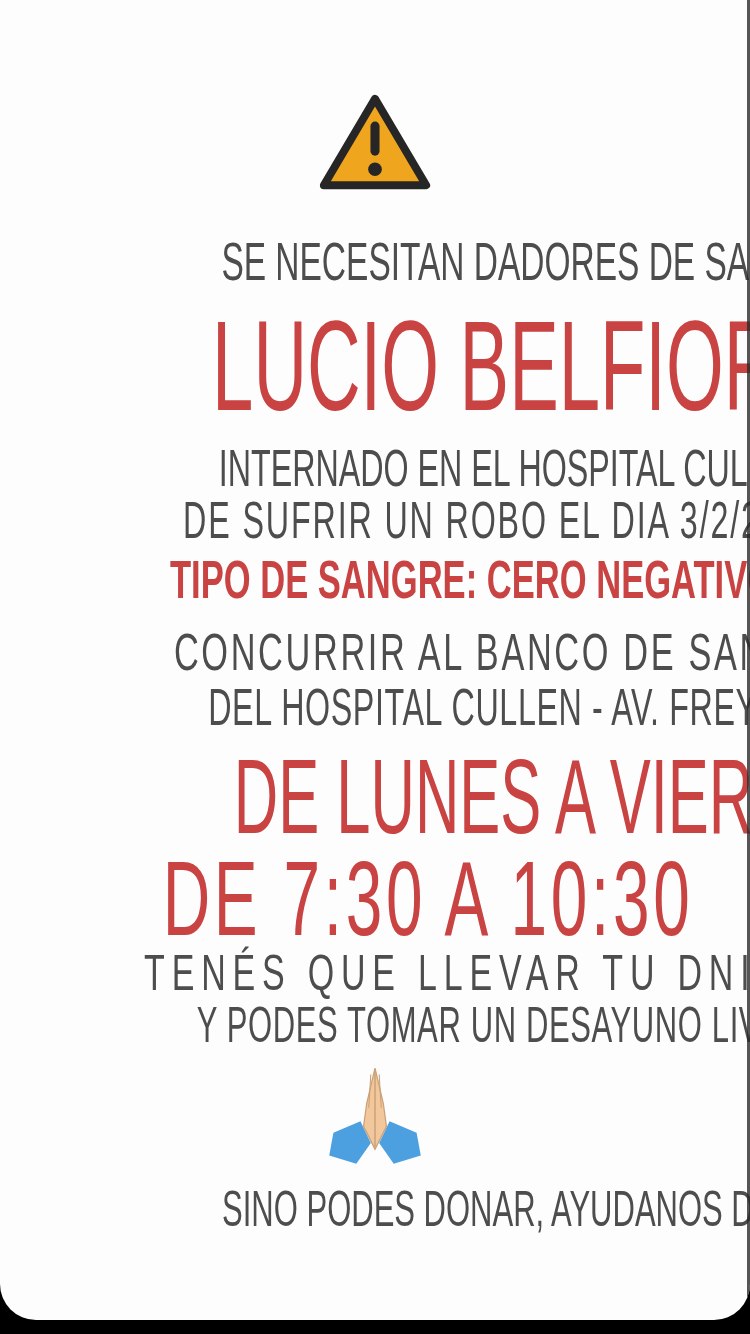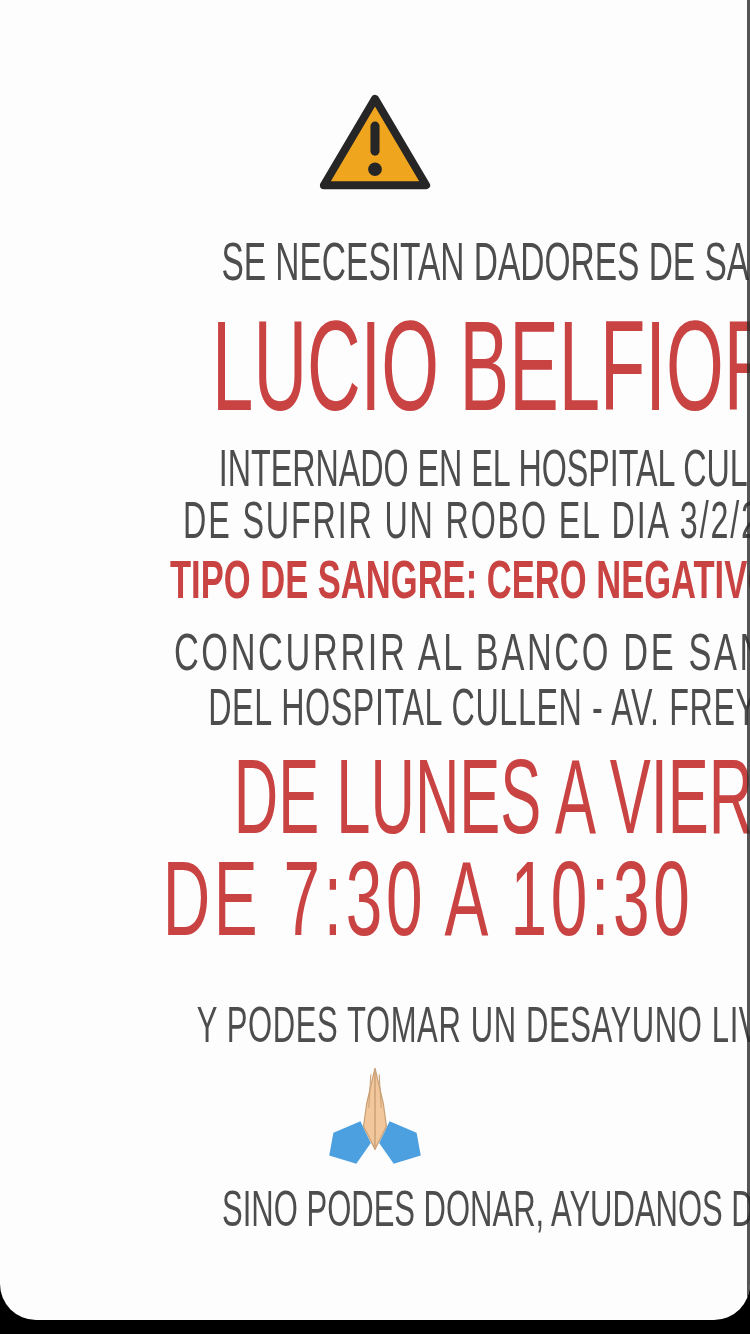--- a/index.html
+++ b/index.html
@@ -98,20 +98,23 @@
       <span class="cond">DEL HOSPITAL CULLEN - AV. FREYRE 2138</span>
     </div>
 
     <div class="line l-days red">
       <span class="cond">DE LUNES A VIERNES</span>
     </div>
     <div class="line l-hours red">
       <span class="cond">DE 7:30 A 10:30</span>
     </div>
 
+    <div class="line l-req1">
+      <span class="cond">TENÉS QUE LLEVAR TU DNI</span>
+    </div>
     <div class="line l-req2">
       <span class="cond">Y PODES TOMAR UN DESAYUNO LIVIANO</span>
     </div>
 
     <div class="line prayer-wrap">
       <svg width="104" height="104" viewBox="0 0 100 100" aria-hidden="true">
         <polygon points="10,66 36,55 46,76 32,96 6,88" fill="#4da0e0"></polygon>
         <polygon points="90,66 64,55 54,76 68,96 94,88" fill="#4da0e0"></polygon>
         <polygon points="50,4 58,38 61,60 50,82 39,60 42,38" fill="#f2c79c" stroke="#caa177" stroke-width="1.2"></polygon>
         <line x1="50" y1="5" x2="50" y2="80" stroke="#caa177" stroke-width="1.4"></line>

